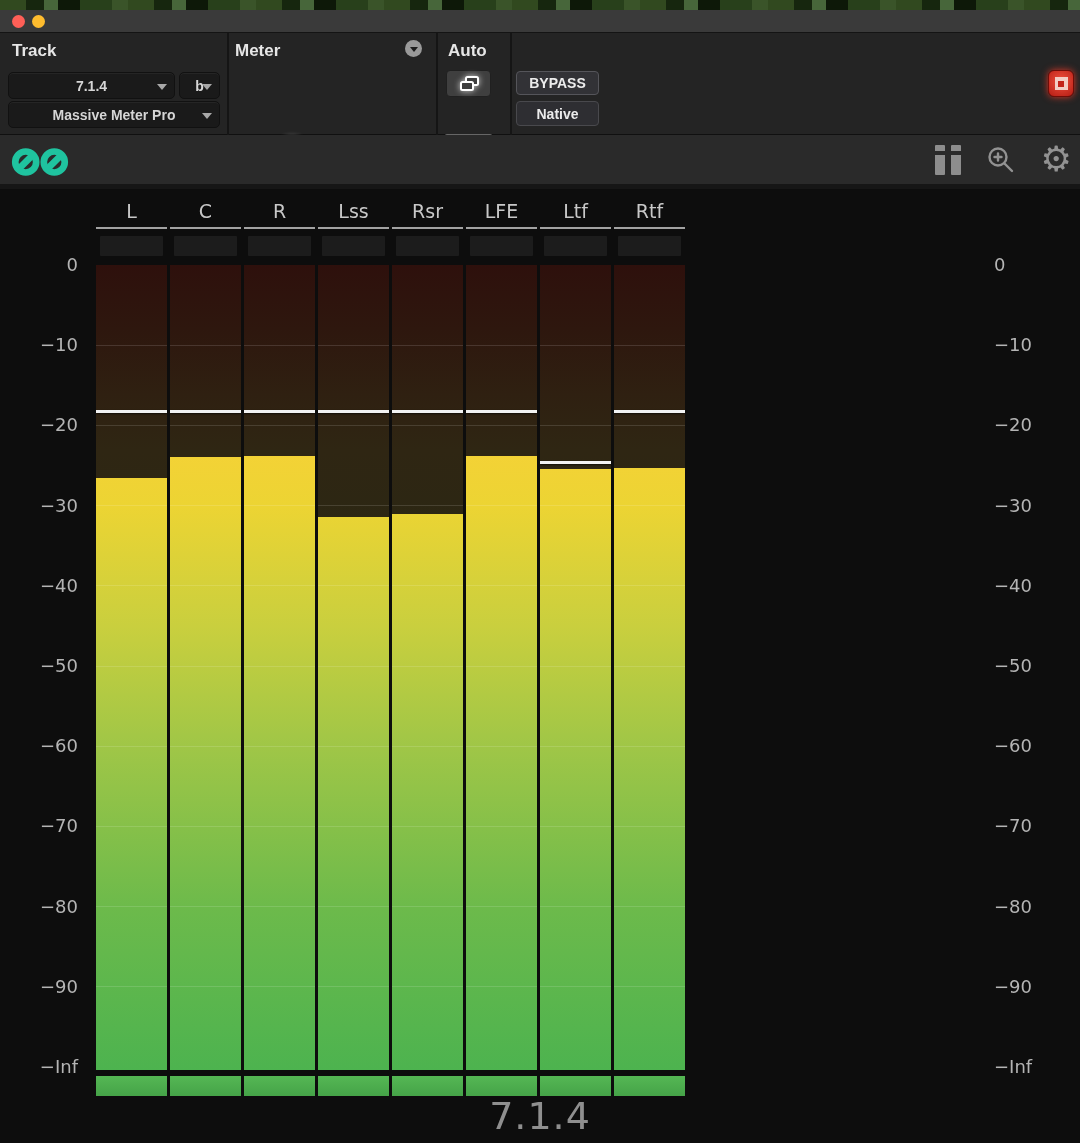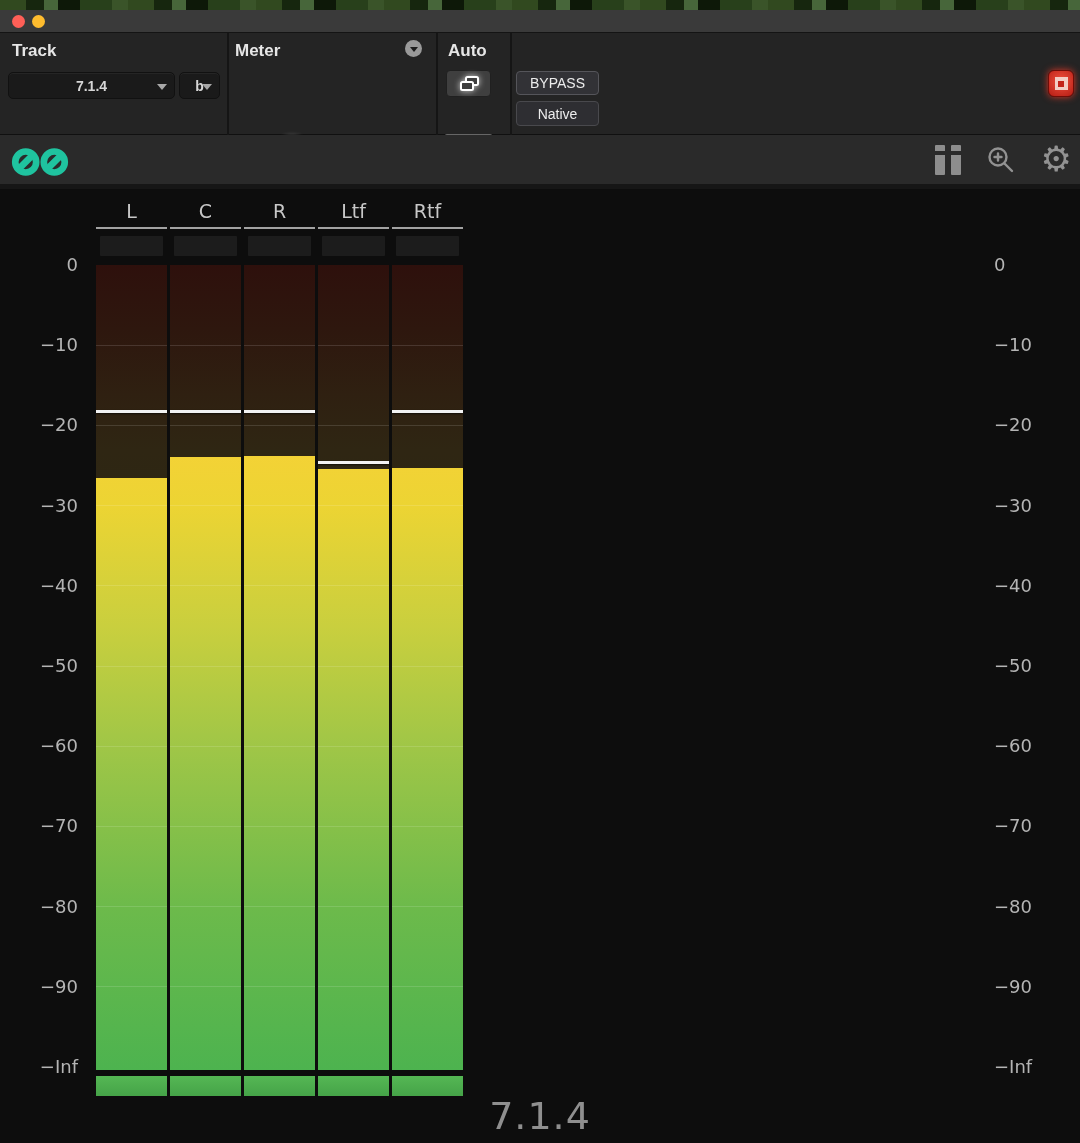--- a/index.html
+++ b/index.html
@@ -27,21 +27,21 @@
   .combo.italic{font-style:italic;}
   .small-btn{position:absolute;height:22px;background:#3a3a3a;border:1px solid #1c1c1c;border-radius:3px;
     color:#c0c0c0;font-size:14px;font-weight:bold;display:flex;align-items:center;justify-content:center;}
   .pages-icon{filter:drop-shadow(0 0 3px rgba(255,255,255,.75));}
   .pages-btn{position:absolute;background:#3f3f3f;border:1px solid #202020;border-radius:4px;display:flex;align-items:center;justify-content:center;}
   .compare-btn{position:absolute;height:23px;background:#5b89c7;border:1px solid #7ba3d6;border-radius:2px;
     color:#fff;font-size:14px;font-weight:bold;display:flex;align-items:center;justify-content:center;letter-spacing:.5px;}
   .safe-btn{position:absolute;height:23px;background:#383838;border:1px solid #666;border-radius:3px;
     color:#f2f2f2;font-size:15px;font-weight:bold;display:flex;align-items:center;justify-content:center;}
   .hdr-btn{position:absolute;background:#323236;border:1px solid #55555a;border-radius:4px;color:#ececec;
-    font-size:14px;font-weight:normal;display:flex;align-items:center;justify-content:center;}
+    font-size:14px;font-weight:bold;display:flex;align-items:center;justify-content:center;}
   .preset-circle{position:absolute;width:17px;height:17px;border-radius:50%;background:#9a9a9a;display:flex;align-items:center;justify-content:center;}
   .preset-circle .tri{width:0;height:0;border-left:4px solid transparent;border-right:4px solid transparent;border-top:5px solid #1d1d1d;margin-top:1px;}
   .target{position:absolute;left:1048px;top:37px;width:26px;height:27px;border-radius:6px;
     background:radial-gradient(circle at 50% 40%,#f0503e,#b51d14);border:1px solid #6f0d08;
     box-shadow:0 0 7px rgba(255,60,40,.8);display:flex;align-items:center;justify-content:center;}
   .target-inner{width:13px;height:13px;background:#f3cdc5;display:flex;align-items:center;justify-content:center;}
   .target-core{width:6px;height:6px;background:#c3241a;}
 
   
   .toolbar{position:absolute;top:135px;left:0;width:1080px;height:54px;background:#2a2a2a;border-bottom:5px solid #161616;}
@@ -94,20 +94,24 @@
 
     <div class="sec-label" style="left:12px">Track</div>
     <div class="combo" style="left:8px;top:39px;width:167px">
       <span>7.1.4</span>
       <span class="arrow"></span>
     </div>
     <div class="combo" style="left:179px;top:39px;width:41px">
       <span>b</span>
       <span class="arrow"></span>
     </div>
+    <div class="combo" style="left:8px;top:68px;width:212px;font-size:14px">
+      <span>Massive Meter Pro</span>
+      <span class="arrow"></span>
+    </div>
     <div class="vdiv" style="left:227px"></div>
 
     <div class="sec-label" style="left:235px">Meter</div>
     <div class="preset-circle" style="left:405px;top:7px">
         <span class="tri"></span>
       </div>
     <div class="small-btn" style="left:238px;top:102px;width:15px">-</div>
     <div class="small-btn" style="left:257px;top:102px;width:15px">+</div>
     <div class="pages-btn" style="left:276px;top:101px;width:26px;height:24px;background:transparent;border:none">
       <svg class="pages-icon" width="22" height="18" viewBox="0 0 22 18">
@@ -215,20 +219,83 @@
             <div class="gridline" style="top: 480.7px;"></div>
             <div class="gridline" style="top: 560.9px;"></div>
             <div class="gridline" style="top: 641.1px;"></div>
             <div class="gridline" style="top: 721.3px;"></div>
             <div class="peak" style="top: 145px;"></div>
           </div>
           <div class="foot"></div>
         </div>
         <div class="channel">
           <div class="ch-label">R</div>
+          <div class="ch-underline"></div>
+          <div class="clip-box"></div>
+          <div class="col">
+            <div class="lit" style="height: 614.1px;">
+              <div class="lit-grad"></div>
+            </div>
+            <div class="gridline" style="top: 79.7px;"></div>
+            <div class="gridline" style="top: 159.9px;"></div>
+            <div class="gridline" style="top: 240.1px;"></div>
+            <div class="gridline" style="top: 320.3px;"></div>
+            <div class="gridline" style="top: 400.5px;"></div>
+            <div class="gridline" style="top: 480.7px;"></div>
+            <div class="gridline" style="top: 560.9px;"></div>
+            <div class="gridline" style="top: 641.1px;"></div>
+            <div class="gridline" style="top: 721.3px;"></div>
+            <div class="peak" style="top: 145px;"></div>
+          </div>
+          <div class="foot"></div>
+        </div>
+        <div class="channel">
+          <div class="ch-label">Lss</div>
+          <div class="ch-underline"></div>
+          <div class="clip-box"></div>
+          <div class="col">
+            <div class="lit" style="height: 553.2px;">
+              <div class="lit-grad"></div>
+            </div>
+            <div class="gridline" style="top: 79.7px;"></div>
+            <div class="gridline" style="top: 159.9px;"></div>
+            <div class="gridline" style="top: 240.1px;"></div>
+            <div class="gridline" style="top: 320.3px;"></div>
+            <div class="gridline" style="top: 400.5px;"></div>
+            <div class="gridline" style="top: 480.7px;"></div>
+            <div class="gridline" style="top: 560.9px;"></div>
+            <div class="gridline" style="top: 641.1px;"></div>
+            <div class="gridline" style="top: 721.3px;"></div>
+            <div class="peak" style="top: 145px;"></div>
+          </div>
+          <div class="foot"></div>
+        </div>
+        <div class="channel">
+          <div class="ch-label">Rsr</div>
+          <div class="ch-underline"></div>
+          <div class="clip-box"></div>
+          <div class="col">
+            <div class="lit" style="height: 556.4px;">
+              <div class="lit-grad"></div>
+            </div>
+            <div class="gridline" style="top: 79.7px;"></div>
+            <div class="gridline" style="top: 159.9px;"></div>
+            <div class="gridline" style="top: 240.1px;"></div>
+            <div class="gridline" style="top: 320.3px;"></div>
+            <div class="gridline" style="top: 400.5px;"></div>
+            <div class="gridline" style="top: 480.7px;"></div>
+            <div class="gridline" style="top: 560.9px;"></div>
+            <div class="gridline" style="top: 641.1px;"></div>
+            <div class="gridline" style="top: 721.3px;"></div>
+            <div class="peak" style="top: 145px;"></div>
+          </div>
+          <div class="foot"></div>
+        </div>
+        <div class="channel">
+          <div class="ch-label">LFE</div>
           <div class="ch-underline"></div>
           <div class="clip-box"></div>
           <div class="col">
             <div class="lit" style="height: 614.1px;">
               <div class="lit-grad"></div>
             </div>
             <div class="gridline" style="top: 79.7px;"></div>
             <div class="gridline" style="top: 159.9px;"></div>
             <div class="gridline" style="top: 240.1px;"></div>
             <div class="gridline" style="top: 320.3px;"></div>

